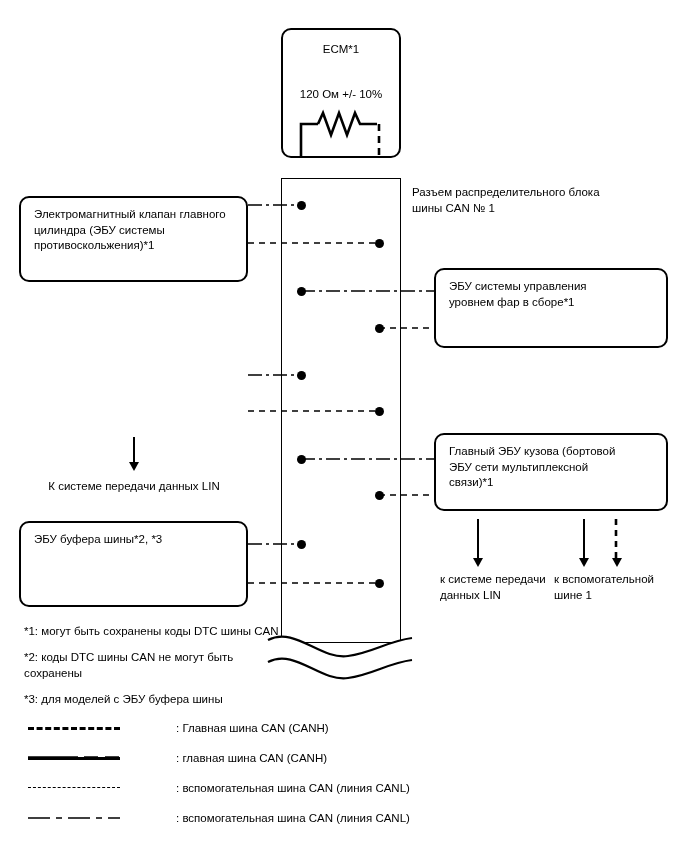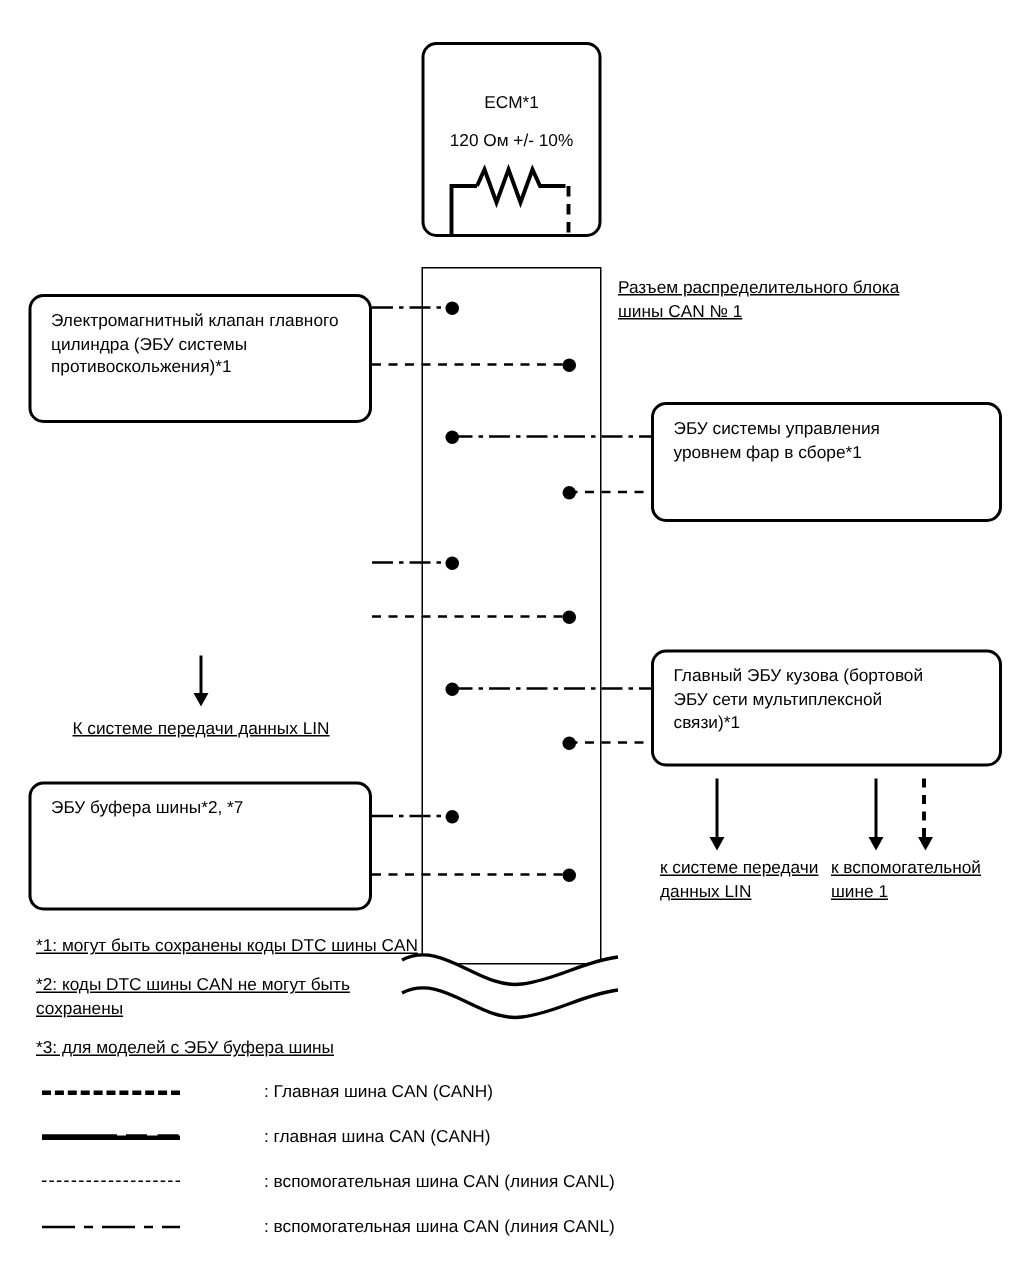--- a/index.html
+++ b/index.html
@@ -45,21 +45,20 @@
     right: 0;
     text-align: center;
   }
 
   
   .txt {
     position: absolute;
     font-size: 11.5px;
     line-height: 15.5px;
     white-space: pre-line;
-    text-decoration: underline;
   }
   .txt.c { text-align: center; }
 
   
   .connector-box {
     position: absolute;
     box-sizing: border-box;
     border: 1.8px solid #000;
     background: transparent;
     z-index: 2;
@@ -124,21 +123,21 @@
             z-index: 7; pointer-events: none; }
   svg.ovl-low { z-index: 1; }
 </style>
 </head>
 <body>
 
 <div id="canvas">
 
   
   <div class="node center" style="left:281px; top:28px; width:120px; height:130px;">
-    <div class="label" style="top:32px;">ECM*1</div>
+    <div class="label" style="top:12px;">ECM*1</div>
     <div class="label" style="top:57px;">120 Ом +/- 10%</div>
   </div>
 
   
   <svg class="ovl">
 
     <path d="M 301 158 L 301 124 L 318 124" fill="none" stroke="#000" stroke-width="2.6"></path>
 
     <path d="M 318 124 L 323 113 L 331 135 L 339 113 L 347 135 L 355 113 L 360 124 L 377 124" fill="none" stroke="#000" stroke-width="2.6" stroke-linejoin="miter"></path>
 
@@ -202,21 +201,21 @@
 
   
   <div class="node" style="left:19px; top:196px; width:229px; height:86px;">
     <div class="label">Электромагнитный клапан главного
 цилиндра (ЭБУ системы
 противоскольжения)*1</div>
   </div>
 
 
   <div class="node" style="left:19px; top:521px; width:229px; height:86px;">
-    <div class="label">ЭБУ буфера шины*2, *7</div>
+    <div class="label">ЭБУ буфера шины*2, *3</div>
   </div>
 
   
   <div class="node" style="left:434px; top:268px; width:234px; height:80px;text-decoration:underline;">
     <div class="label">ЭБУ системы управления
 уровнем фар в сборе*1</div>
   </div>
 
   <div class="node" style="left:434px; top:433px; width:234px; height:78px;">
     <div class="label">Главный ЭБУ кузова (бортовой

